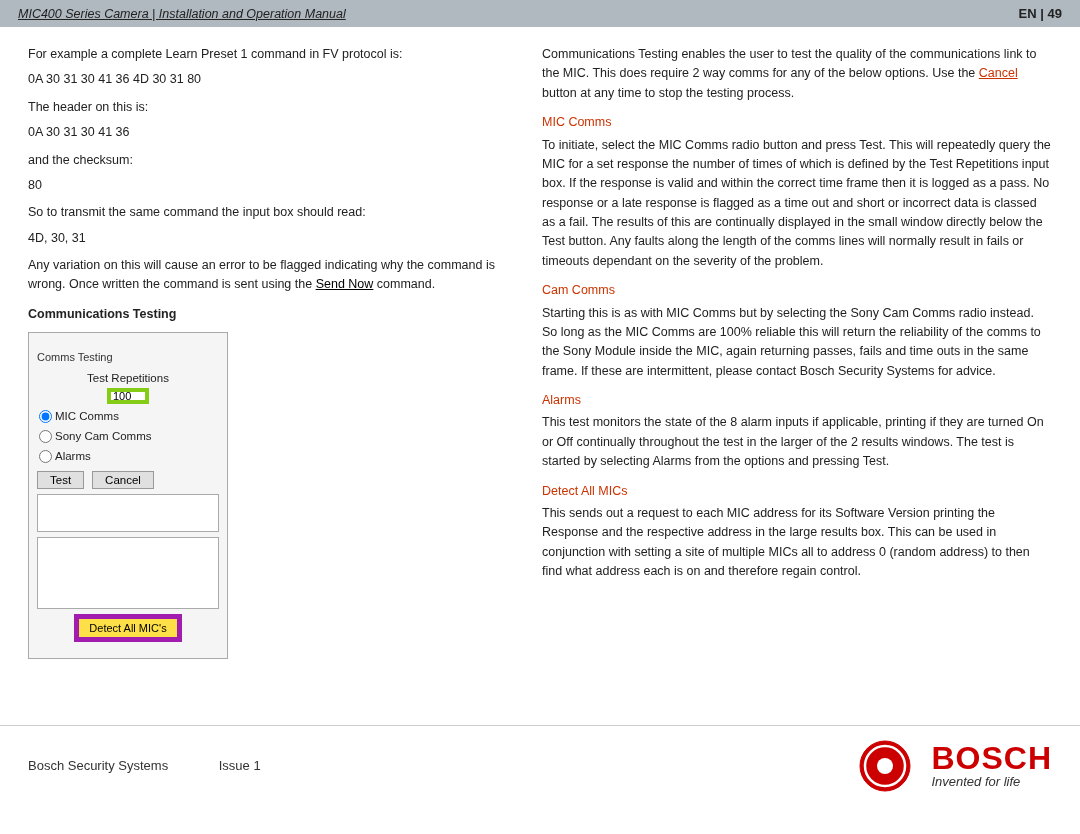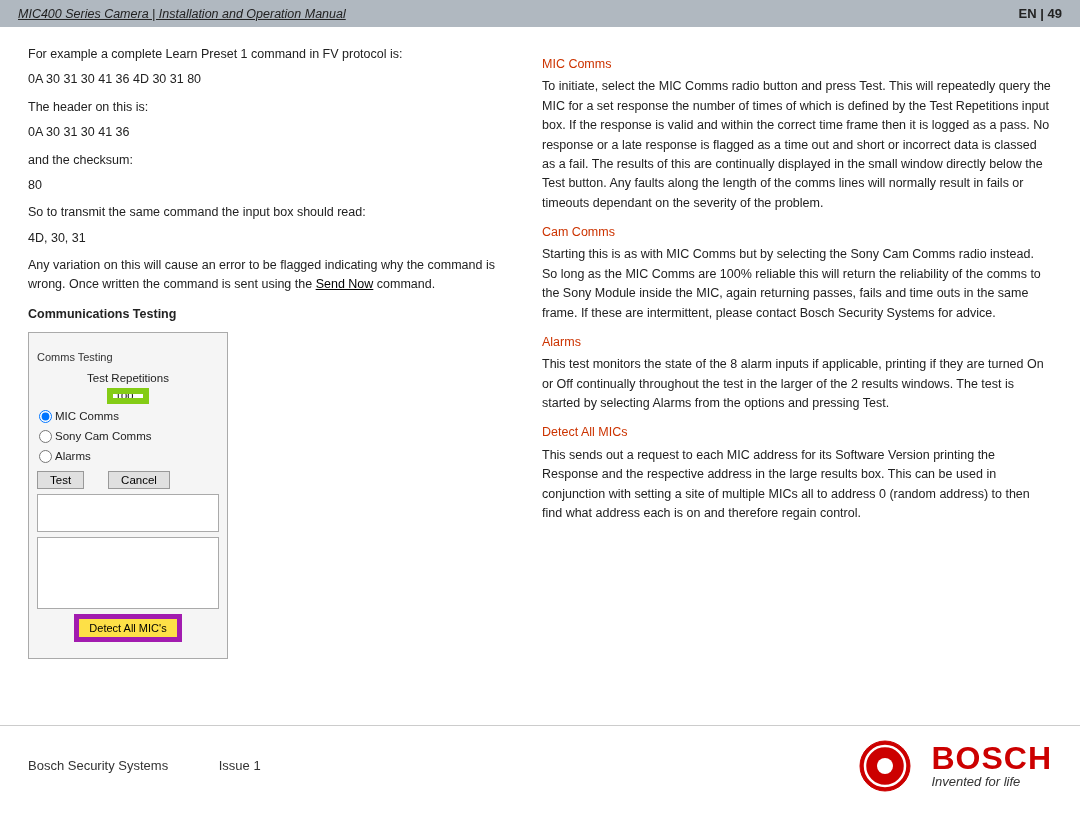--- a/index.html
+++ b/index.html
@@ -75,39 +75,39 @@
       display: flex;
       align-items: center;
       margin-bottom: 3px;
       font-size: 11.5px;
       flex-direction: column;
     }
     .comms-row input[type="text"] {
       width: 42px;
       height: 16px;
       font-size: 11px;
-      border: 6px solid #84cc16;
+      border: 4px solid #84cc16;
       padding: 0 2px;
     }
     .radio-group {
       margin: 4px 0 4px 2px;
     }
     .radio-row {
       display: flex;
       align-items: center;
       margin-bottom: 2px;
       font-size: 11.5px;
     }
     .radio-row label {
       margin-left: 3px;
       font-size: 11.5px;
     }
     .btn-row {
       display: flex;
-      gap: 24px;
+      gap: 8px;
       margin: 6px 0 5px 0;
     }
     .btn-small {
       padding: 2px 12px;
       font-size: 11.5px;
       background: #e0e0e0;
       border: 1px solid #999;
       cursor: pointer;
       min-width: 46px;
     }
@@ -248,20 +248,21 @@
         <button class="btn-small">Test</button>
         <button class="btn-small">Cancel</button>
       </div>
       <div class="result-box-small"></div>
       <div class="result-box-large"></div>
       <button class="detect-btn">Detect All MIC's</button>
     </div>
   </div>
 
   <div class="right-col">
+    <p>Communications Testing enables the user to test the quality of the communications link to the MIC. This does require 2 way comms for any of the below options. Use the <span class="link-cancel">Cancel</span> button at any time to stop the testing process.</p>
 
     <span class="section-link">MIC Comms</span>
     <p>To initiate, select the MIC Comms radio button and press Test. This will repeatedly query the MIC for a set response the number of times of which is defined by the Test Repetitions input box. If the response is valid and within the correct time frame then it is logged as a pass. No response or a late response is flagged as a time out and short or incorrect data is classed as a fail. The results of this are continually displayed in the small window directly below the Test button. Any faults along the length of the comms lines will normally result in fails or timeouts dependant on the severity of the problem.</p>
 
     <span class="section-link">Cam Comms</span>
     <p>Starting this is as with MIC Comms but by selecting the Sony Cam Comms radio instead. So long as the MIC Comms are 100% reliable this will return the reliability of the comms to the Sony Module inside the MIC, again returning passes, fails and time outs in the same frame. If these are intermittent, please contact Bosch Security Systems for advice.</p>
 
     <span class="section-link">Alarms</span>
     <p>This test monitors the state of the 8 alarm inputs if applicable, printing if they are turned On or Off continually throughout the test in the larger of the 2 results windows. The test is started by selecting Alarms from the options and pressing Test.</p>
 

